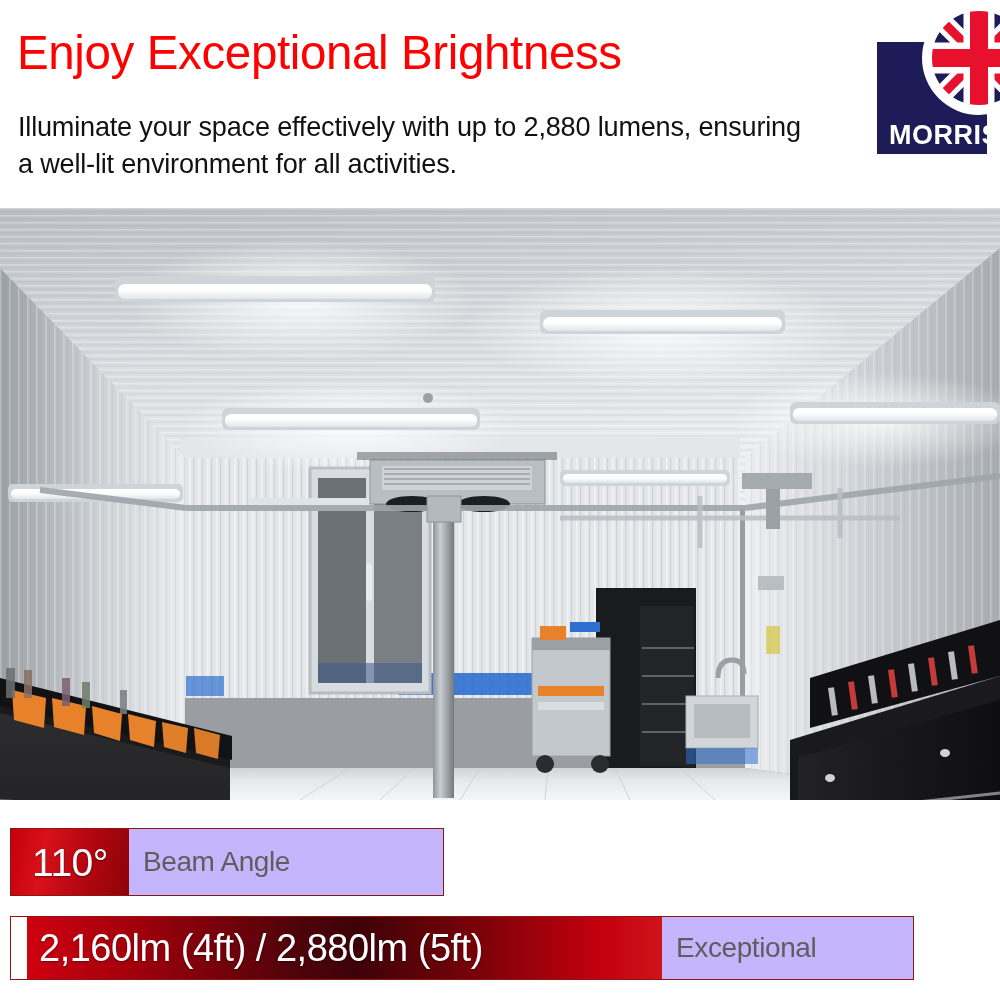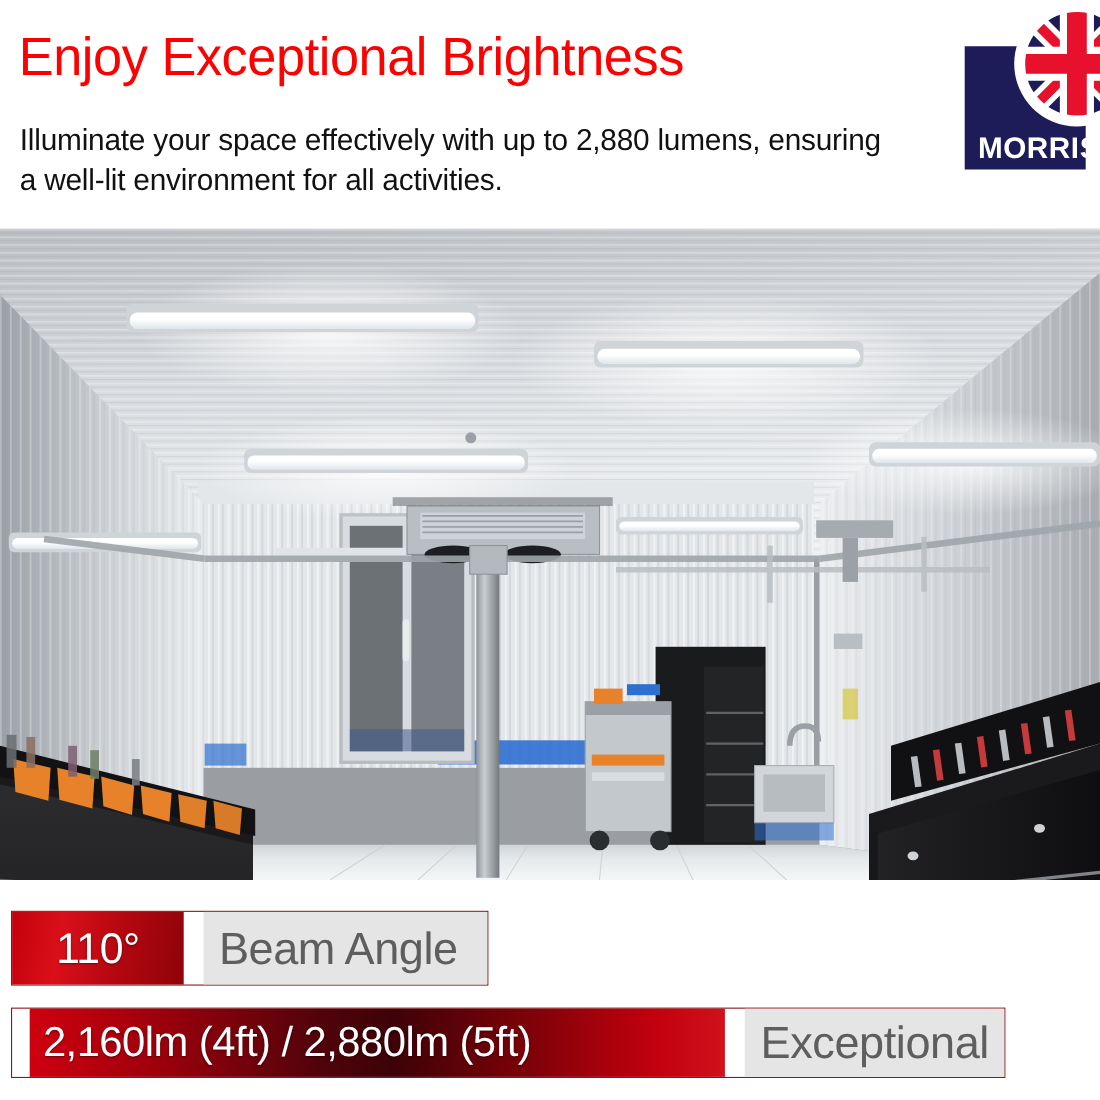--- a/index.html
+++ b/index.html
@@ -57,33 +57,32 @@
     padding:0 10px 0 12px;
     font-size:39px;
     line-height:1;
     white-space:nowrap;
     letter-spacing:-0.5px;
     text-shadow:0 1px 2px rgba(0,0,0,.45);
   }
   .specbar .lbl {
     display:flex; align-items:center;
     color:#5e5e5e;
-    background:#e5e5e5;
+    background:#c4b5fd;
     padding:0 14px 0 14px;
-    font-size:41px;
+    font-size:28px;
     line-height:1;
     white-space:nowrap;
     letter-spacing:-0.4px;
-    margin-left:18px;
   }
 
   
   #bar-beam { left:10px; top:828px; width:434px; height:68px; }
   #bar-beam .val {
-    width:156px;
+    width:118px;
     background:linear-gradient(100deg,#c4000a 0%,#d9101a 28%,#b40710 62%,#8e0309 100%);
     justify-content:center;
     padding:0;
   }
   #bar-beam .lbl { flex:1; }
 
   
   #bar-bright { left:10px; top:916px; width:904px; height:64px; }
   #bar-bright .val {
     width:635px;

